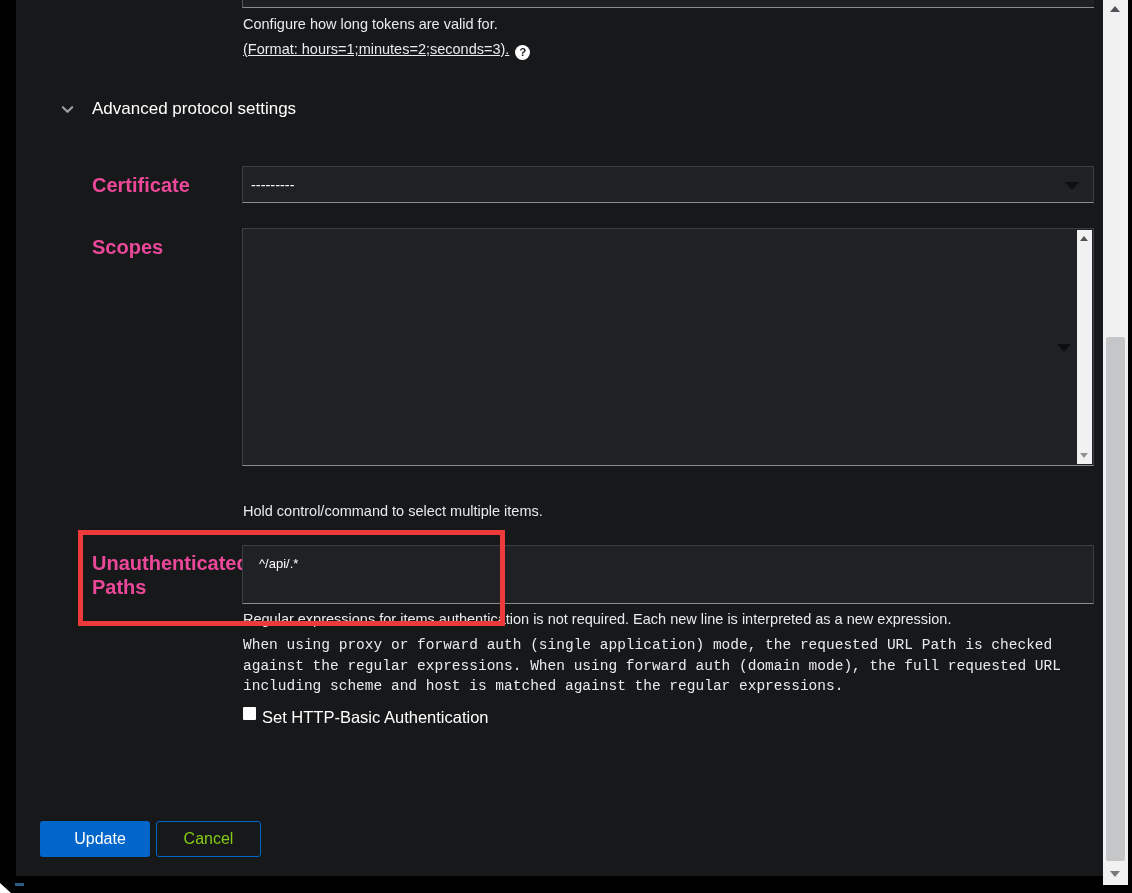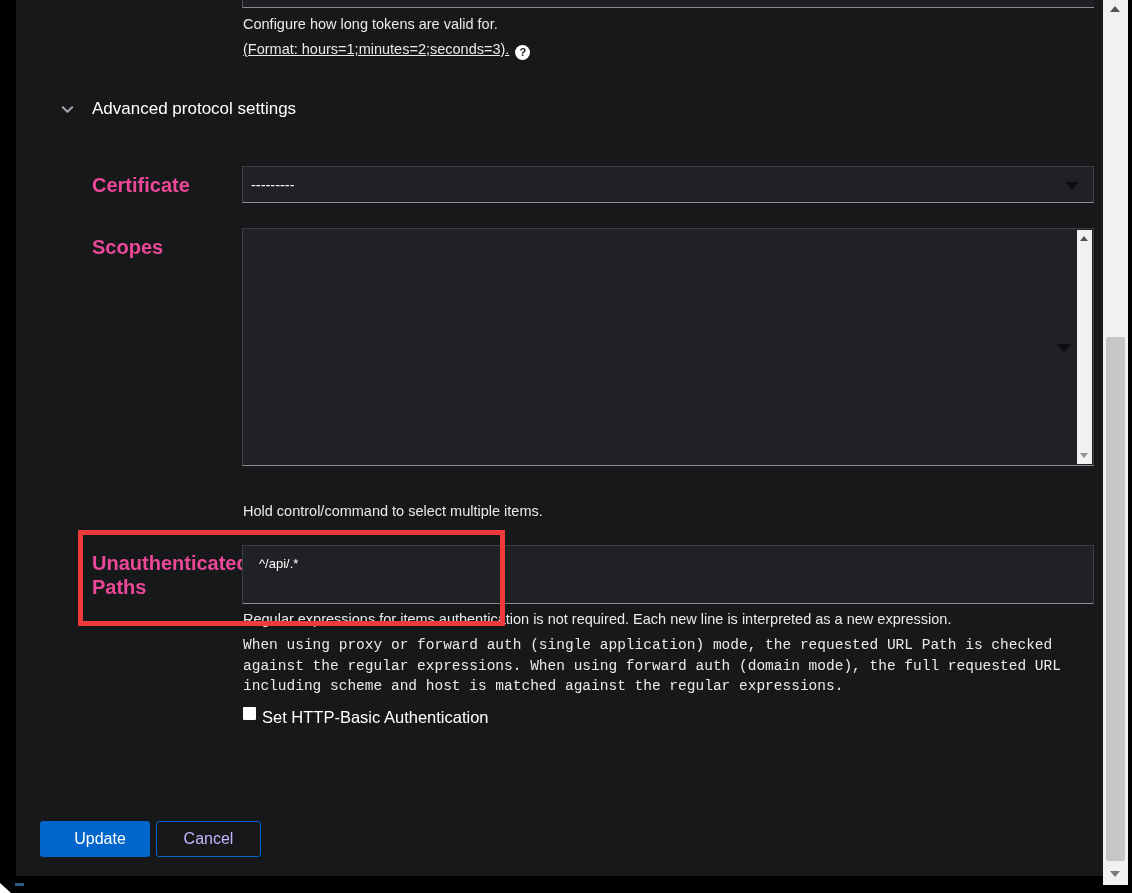--- a/index.html
+++ b/index.html
@@ -80,21 +80,21 @@
   }
   .checkbox-label{font-size:16.5px;color:#ffffff;cursor:pointer;}
 
   
   .btn{
     height:36px;border-radius:3px;font-size:16px;display:flex;align-items:center;
     justify-content:center;cursor:pointer;box-sizing:border-box;
     font-family:"Liberation Sans", sans-serif;
   }
   .btn-primary{background:#0066cc;color:#ffffff;border:none;padding-left:16px;}
-  .btn-secondary{background:transparent;color:#c4b5fd;border:1px solid #0066cc;}
+  .btn-secondary{background:transparent;color:#84cc16;border:1px solid #0066cc;}
 
   
   .annotation-box{
     border:5px solid #ee3a3a;background:transparent;pointer-events:none;z-index:50;
   }
 
   
   #page-scrollbar{
     position:absolute;left:1103px;top:0;width:25px;height:885px;background:#f1f1f1;
   }

